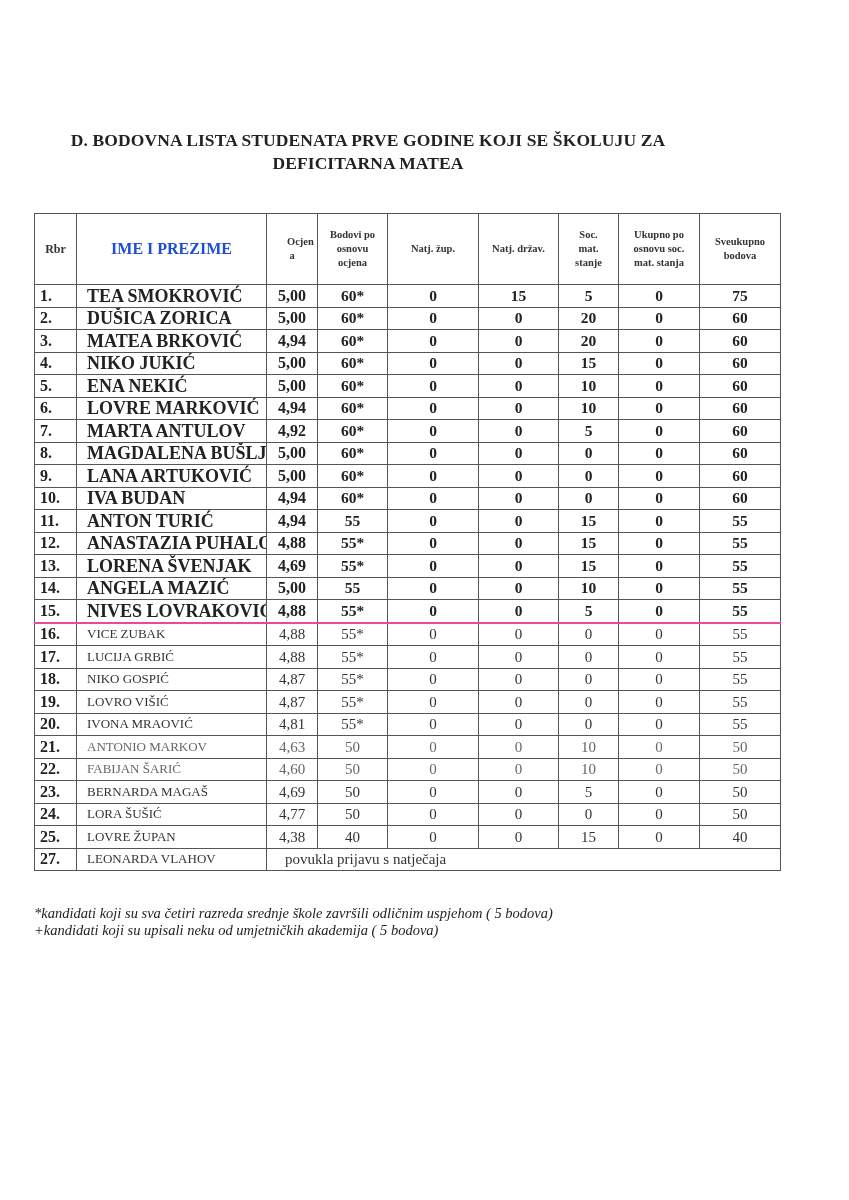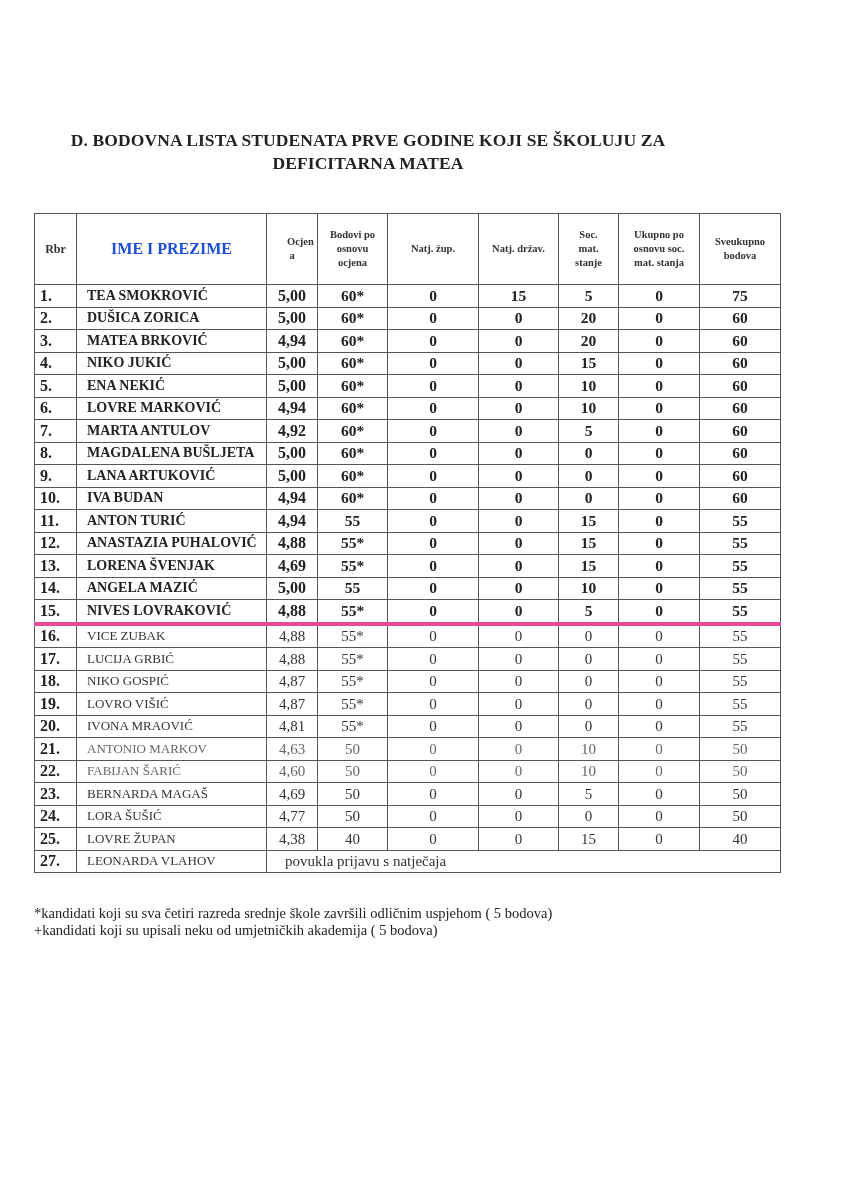--- a/index.html
+++ b/index.html
@@ -71,56 +71,56 @@
     }
     table.list tbody tr.plain td {
       font-weight: normal;
       color: #333;
       font-size: 15px;
     }
     table.list tbody tr.plain td.name {
       font-size: 13px;
     }
     table.list tbody tr.bold td.name {
-      font-size: 14px;
+      font-size: 18px;
     }
     table.list tbody td.rbr {
       text-align: left;
       padding-left: 5px;
       font-weight: bold !important;
       font-size: 16px !important;
       color: #222 !important;
     }
     table.list tbody td.name {
       text-align: left;
       padding-left: 10px;
     }
     table.list tbody td.grade {
       font-size: 16px;
     }
     table.list tbody tr.cutoff td {
-      border-bottom: 4px solid #ec4899;
+      border-bottom: 2px solid #ec4899;
     }
     table.list tbody td.note {
       text-align: left;
       padding-left: 18px;
       font-size: 15.5px;
     }
     .faded td { color: #666 !important; }
 
     .footnotes {
       position: absolute;
       left: 34px;
       top: 905px;
       width: 780px;
       font-size: 14.5px;
       line-height: 17px;
       color: #222;
     }
-    .footnotes .fn { }
+    .footnotes .fn { font-style: italic; }
     .footnotes .final { font-weight: bold; font-size: 14.5px; }
   </style>
 </head>
 <body>
 
 <div class="title">
   <div>D. BODOVNA LISTA STUDENATA PRVE GODINE KOJI SE ŠKOLUJU ZA</div>
   <div>DEFICITARNA MATEA</div>
 </div>
 

